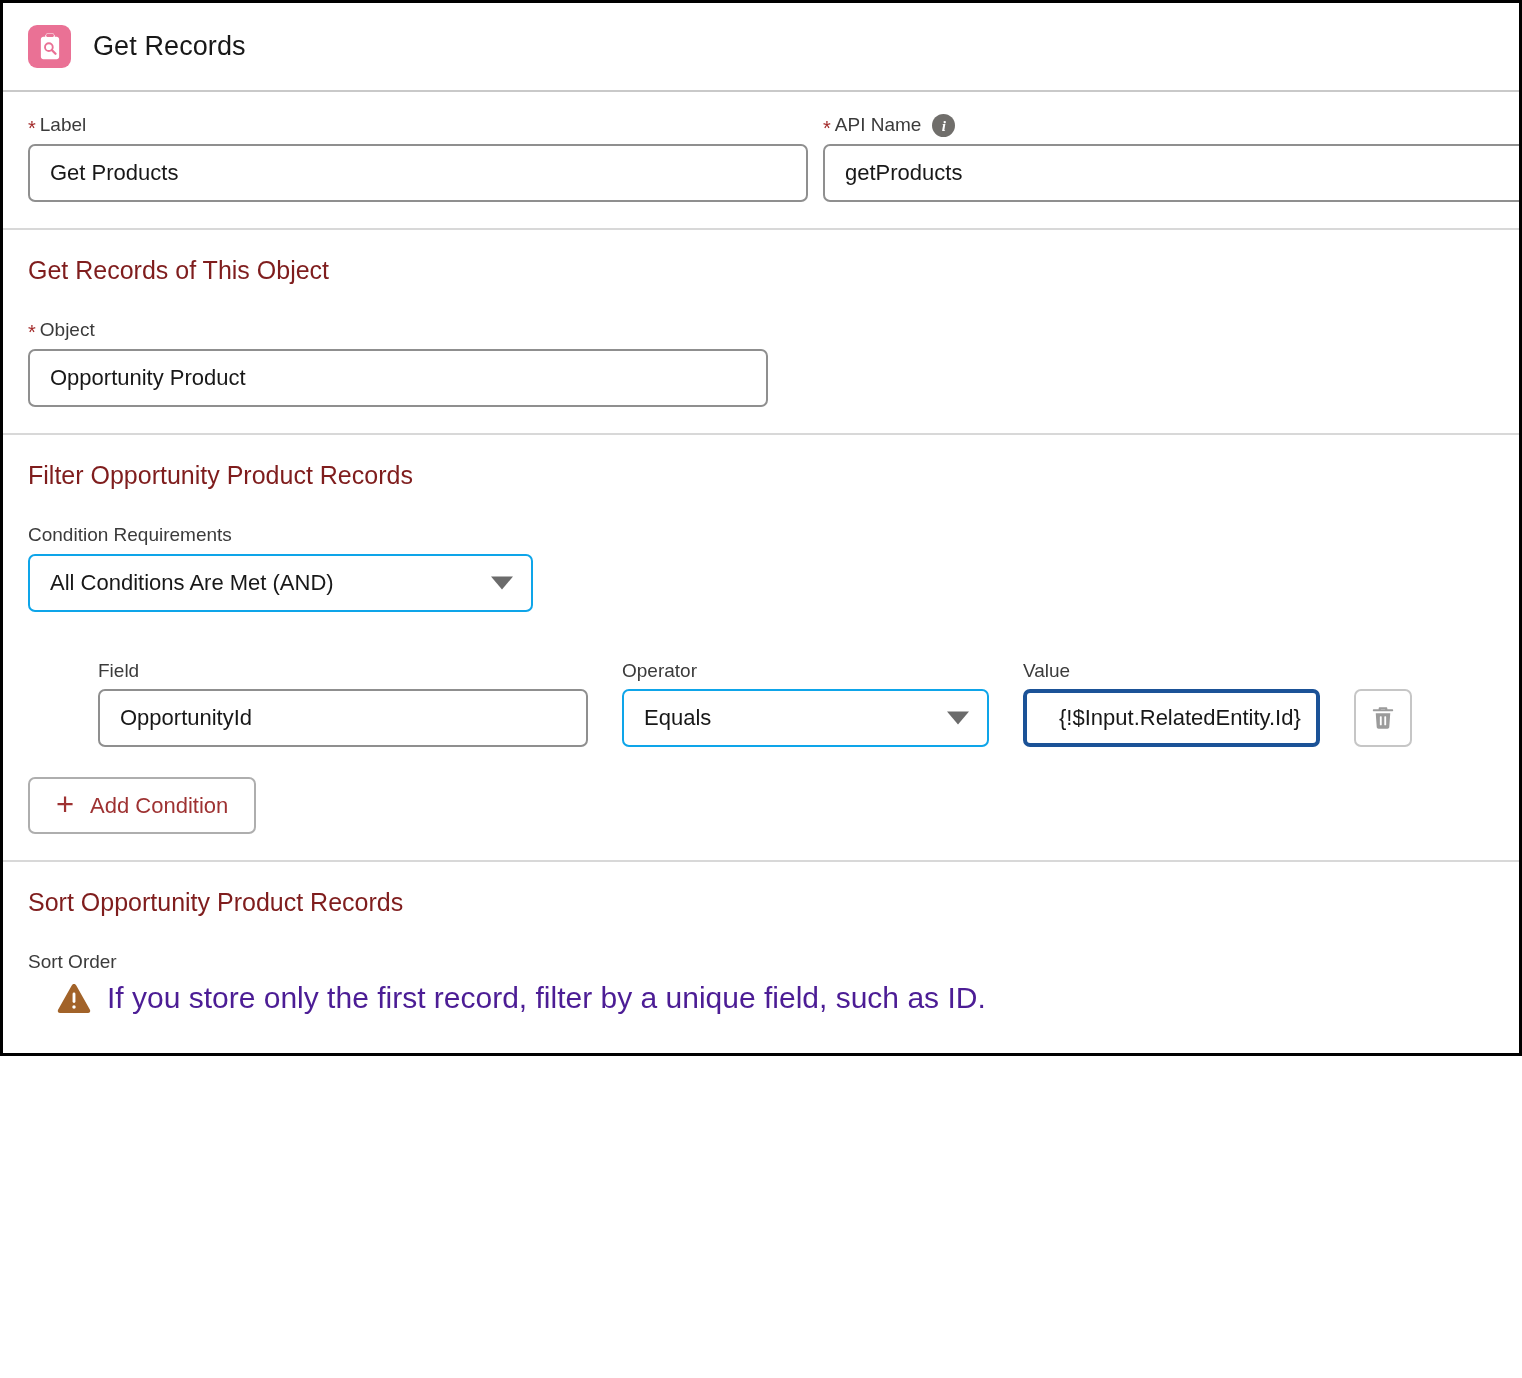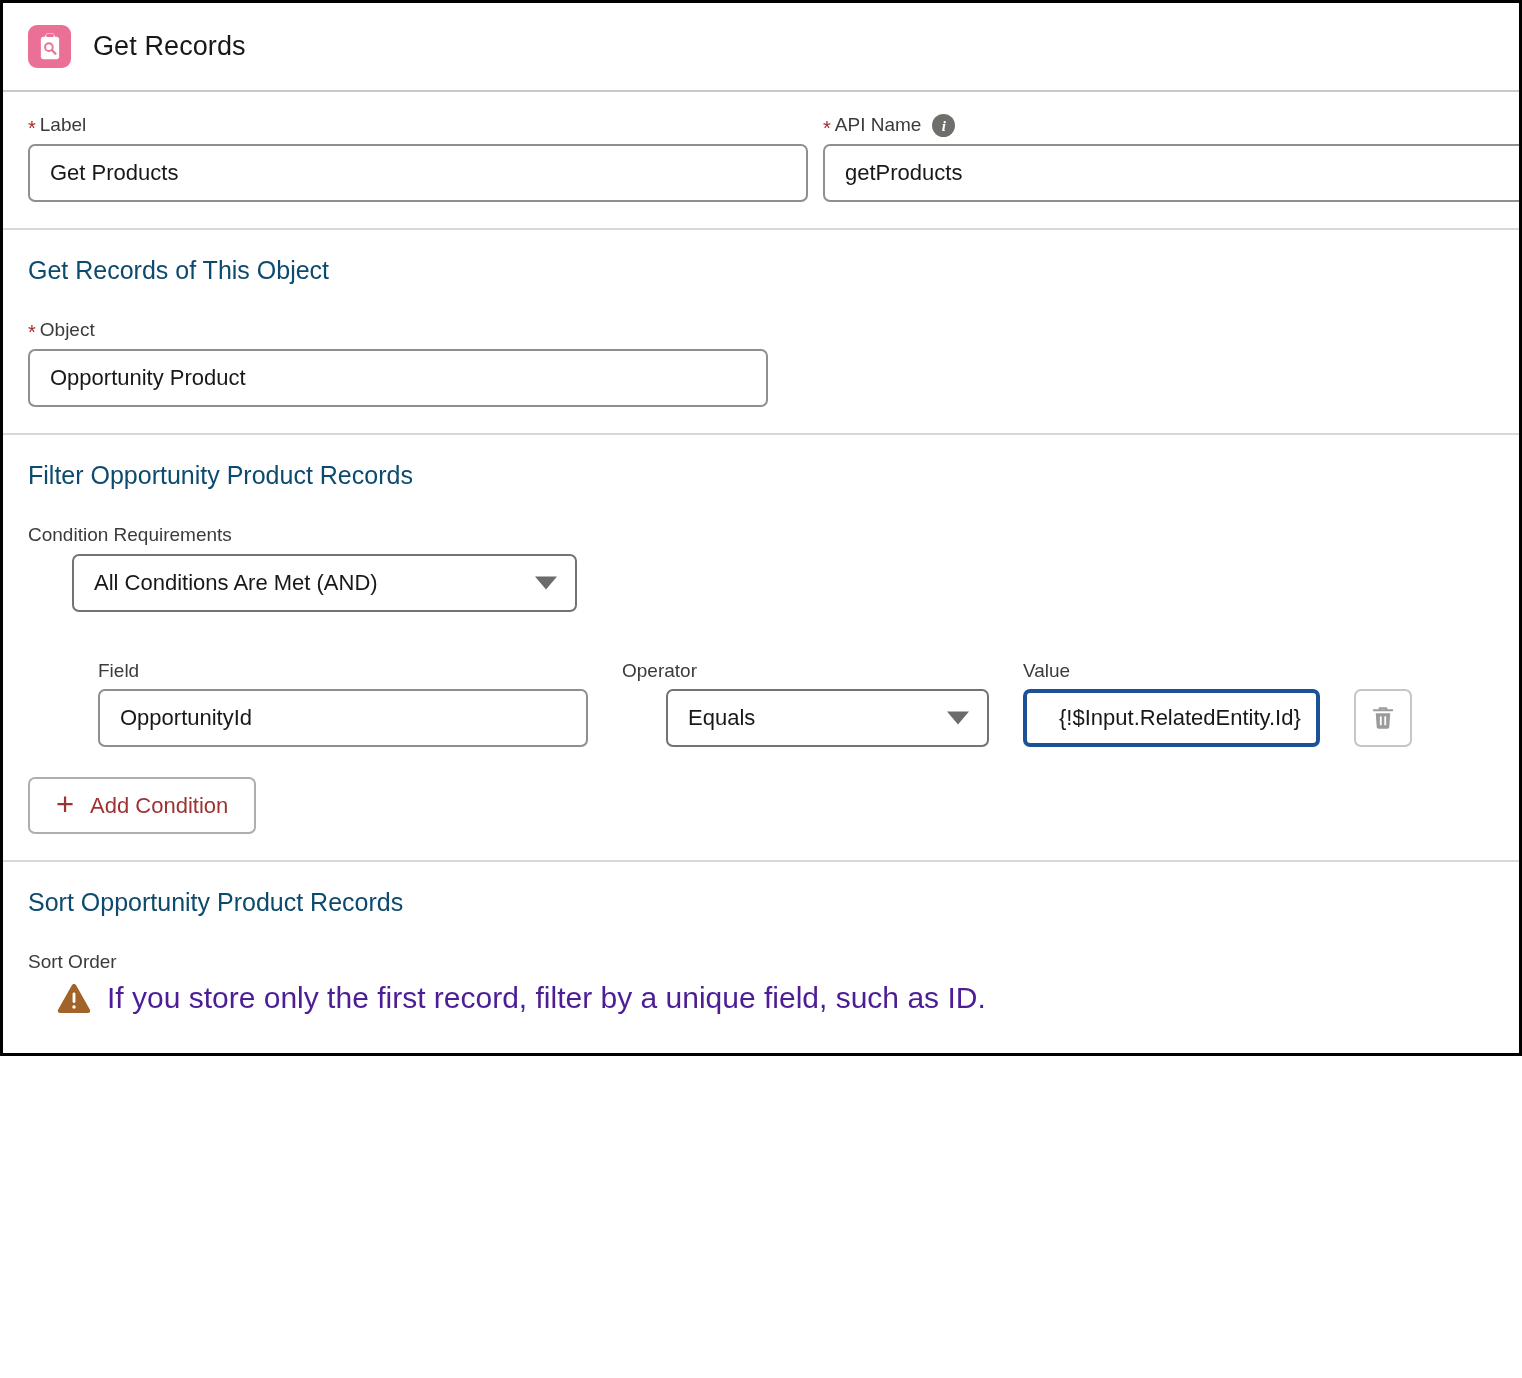--- a/index.html
+++ b/index.html
@@ -48,21 +48,21 @@
 
   
   .section {
     padding: 22px 25px 26px 25px;
     border-bottom: 2px solid #d8d8d8;
     position: relative;
   }
   .section.last { border-bottom: none; }
   .section-title {
     font-size: 25px;
-    color: #0c4a6e;
+    color: #7f1d1d;
     margin: 4px 0 34px 0;
   }
 
   
   .field-label {
     font-size: 19px;
     color: #3b3b3b;
     margin-bottom: 7px;
     display: flex;
     align-items: center;
@@ -116,29 +116,28 @@
     font-size: 22px;
     color: #181818;
     resize: none;
     width: 100%;
     font-family: "Liberation Sans", sans-serif;
     outline: none;
   }
   .select {
     position: relative;
     height: 58px;
-    border: 2px solid #737373;
+    border: 2px solid #0ea5e9;
     border-radius: 7px;
     background: #ffffff;
     display: flex;
     align-items: center;
     padding: 0 58px 0 20px;
     font-size: 22px;
     color: #181818;
-    margin-left: 44px;
   }
   .caret {
     position: absolute;
     right: 18px;
     top: 50%;
     transform: translateY(-50%);
     width: 0; height: 0;
     border-left: 11px solid transparent;
     border-right: 11px solid transparent;
     border-top: 13px solid #6b6b6b;

